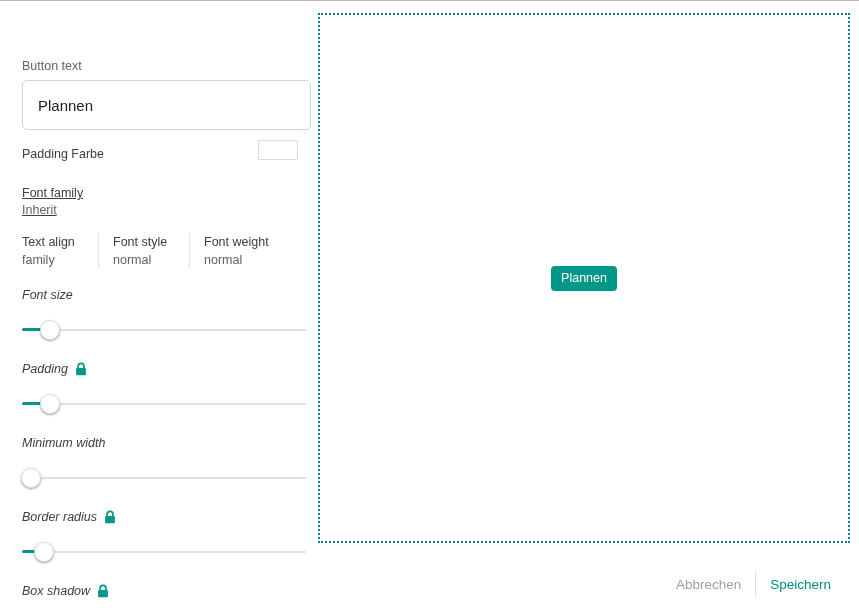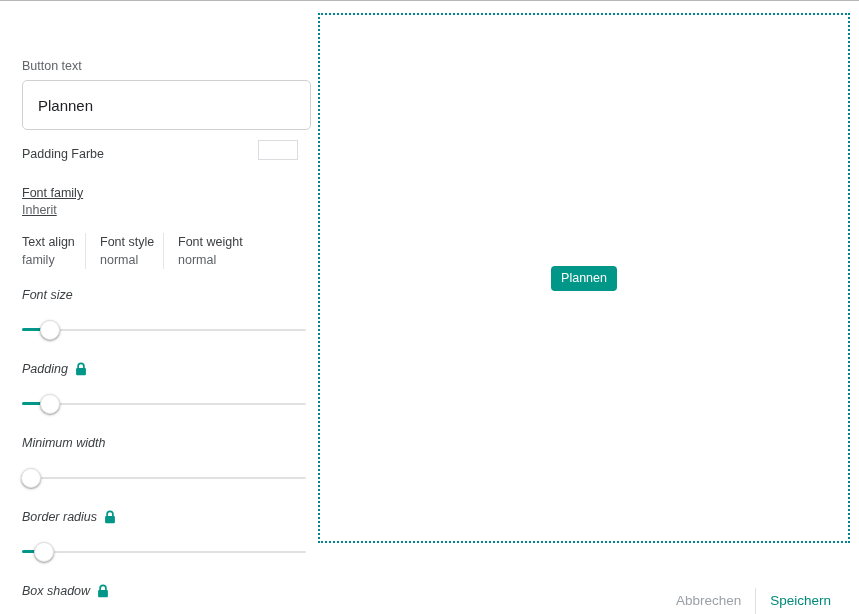--- a/index.html
+++ b/index.html
@@ -118,21 +118,21 @@
     color: #5f6368;
     line-height: 17px;
   }
 
   
   .triple {
     display: flex;
     margin-top: 14px;
   }
   .triple .cell {
-    padding-right: 1px;
+    padding-right: 14px;
     padding-left: 14px;
     min-width: 62px;
     border-right: 1px solid #e3e5e6;
   }
   .triple .cell:first-child { padding-left: 0; }
   .triple .cell:last-child { border-right: none; padding-right: 0; }
   .triple .k {
     font-size: 12.5px;
     color: #3c4043;
     line-height: 18px;
@@ -204,21 +204,21 @@
     cursor: pointer;
   }
 
   
   .footer {
     position: absolute;
     left: 0; bottom: 0;
     width: 859px;
     height: 60px;
     display: flex;
-    align-items: flex-end;
+    align-items: center;
     justify-content: flex-end;
     padding-right: 14px;
     box-sizing: border-box;
   }
   .footer .btn {
     background: none;
     border: none;
     font-family: "Liberation Sans", sans-serif;
     font-size: 13.5px;
     padding: 6px 14px;

